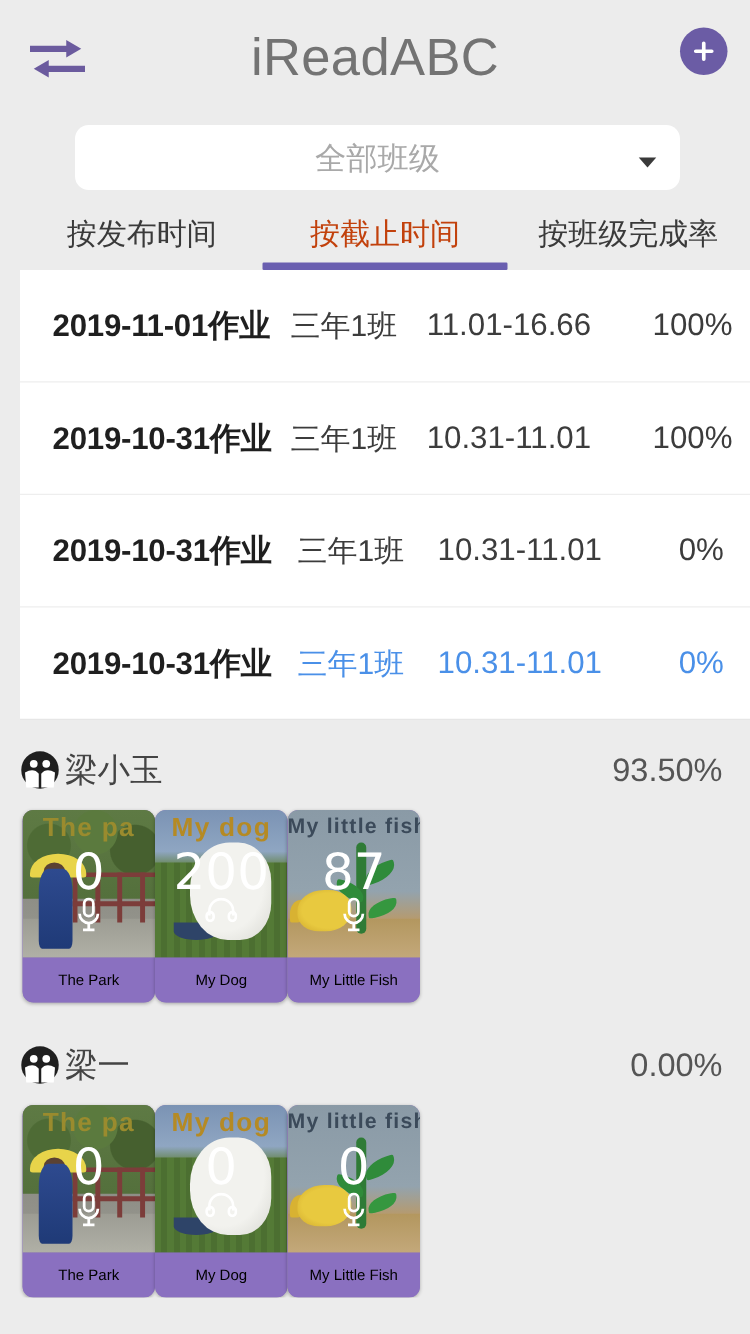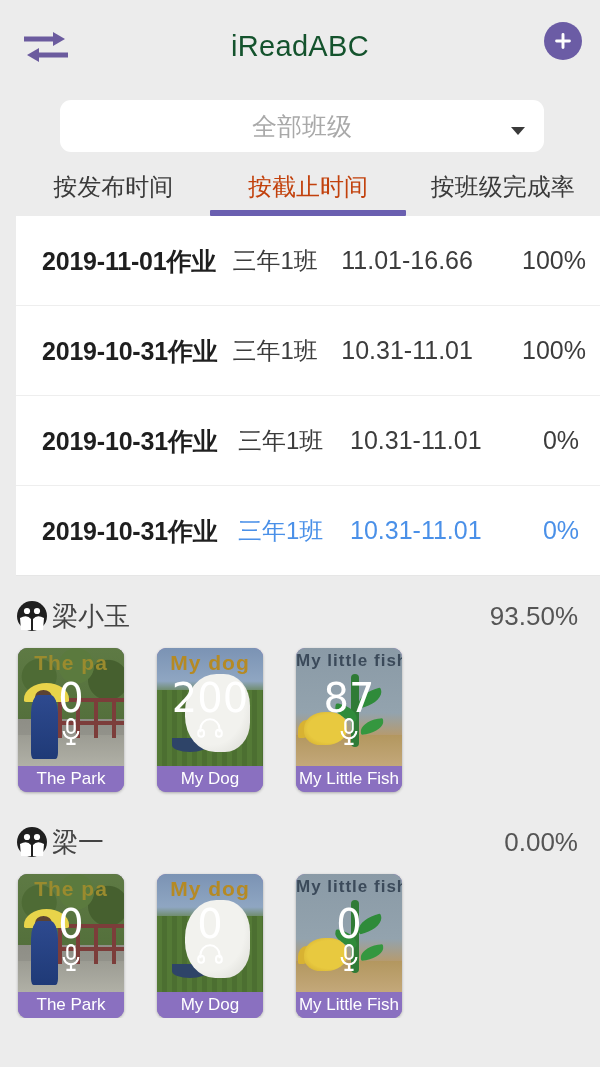--- a/index.html
+++ b/index.html
@@ -10,21 +10,21 @@
     overflow: hidden;
   }
   #app { width: 600px; height: 1067px; position: relative; background: #ececec; }
 
   
   .header {
     height: 92px; position: relative;
     display: flex; align-items: center; justify-content: center;
     background: #ececec;
   }
-  .header-title { font-size: 29px; color: #14532d; letter-spacing: .3px; }
+  .header-title { font-size: 42px; color: #737373; letter-spacing: .3px; }
   .swap-icon { position: absolute; left: 20px; top: 28px; width: 52px; height: 38px; }
   .add-button {
     position: absolute; right: 18px; top: 22px;
     width: 38px; height: 38px; border-radius: 50%;
     background: #6b5ca5; display: flex; align-items: center; justify-content: center;
   }
   .add-button svg { display: block; }
 
   
   .class-select-wrap { padding: 8px 56px 0 60px; text-align: right; }
@@ -70,43 +70,43 @@
   
   .students { background: #ececec; }
   .student-block { padding-top: 12px; }
   .student-head {
     height: 56px; display: flex; align-items: center; padding: 0 22px 0 16px;
   }
   .student-avatar { width: 32px; height: 32px; flex: 0 0 32px; }
   .student-name { font-size: 26px; color: #444444; margin-left: 4px; }
   .student-rate { margin-left: auto; font-size: 26px; color: #555555; }
 
-  .cards { display: flex; padding: 4px 0 0 18px; gap: 33px; }
+  .cards { display: flex; padding: 4px 0 0 18px; }
   .card {
     width: 106px; border-radius: 9px; overflow: hidden;
     box-shadow: 0 1px 3px rgba(0,0,0,.28);
     background: #8a70c0; position: relative;
   }
   .card-thumb { height: 118px; position: relative; overflow: hidden; }
   .card-title-img {
     position: absolute; top: 3px; left: 0; width: 100%;
     text-align: center; font-size: 21px; font-weight: bold;
     white-space: nowrap; letter-spacing: 1px;
   }
   .card-score {
     position: absolute; left: 0; top: 30px; width: 100%; text-align: center;
     font-size: 40px; color: #ffffff; line-height: 40px;
     font-family: "DejaVu Sans", sans-serif;
   }
   .card-media-icon {
     position: absolute; left: 50%; transform: translateX(-50%); top: 70px;
   }
   .card-label {
-    height: 26px; background: #8a70c0; color: #ffffff;
-    font-size: 17px; display: flex; align-items: center; justify-content: center;
+    height: 36px; background: #8a70c0; color: #000000;
+    font-size: 12px; display: flex; align-items: center; justify-content: center;
     white-space: nowrap;
   }
 
   
   .thumb-park { width: 100%; height: 100%; background: linear-gradient(#6f7f55 0%, #5d7a47 45%, #8e8e86 60%, #9a9a92 100%); position: relative; }
   .thumb-park .trees { position: absolute; inset: 0 0 40% 0; background:
       radial-gradient(circle at 20% 40%, #4e6b35 18%, transparent 19%),
       radial-gradient(circle at 55% 25%, #5b7a3e 22%, transparent 23%),
       radial-gradient(circle at 85% 45%, #46602f 20%, transparent 21%),
       linear-gradient(#5e7a44, #54703c); }

